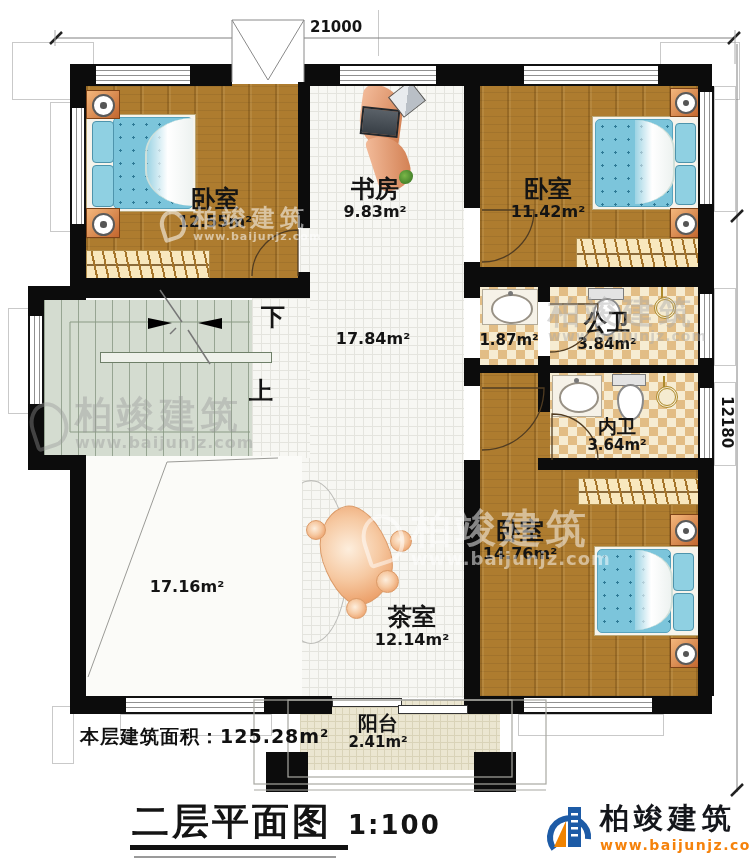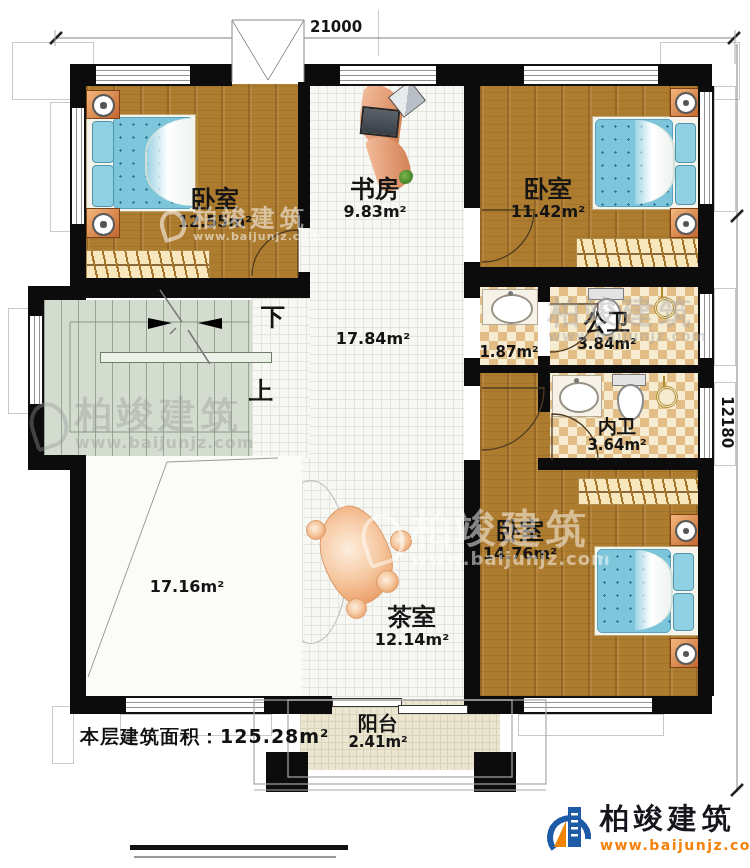--- a/index.html
+++ b/index.html
@@ -290,21 +290,21 @@
     <span class="rname">书房</span>
     <span class="rarea">9.83m²</span>
   </div>
   <div class="abs rlabel" style="left:490px;top:176px;width:116px;z-index:6">
     <span class="rname">卧室</span>
     <span class="rarea">11.42m²</span>
   </div>
   <div class="abs rlabel" style="left:315px;top:330px;width:116px;z-index:6">
     <span class="rarea">17.84m²</span>
   </div>
-  <div class="abs rlabel" style="left:478px;top:344px;width:62px;z-index:6">
+  <div class="abs rlabel" style="left:478px;top:332px;width:62px;z-index:6">
     <span class="rarea" style="font-size:15px">1.87m²</span>
   </div>
   <div class="abs rlabel" style="left:562px;top:310px;width:90px;z-index:6">
     <span class="rname" style="font-size:23px">公卫</span>
     <span class="rarea" style="font-size:15px">3.84m²</span>
   </div>
   <div class="abs rlabel" style="left:572px;top:416px;width:90px;z-index:6">
     <span class="rname" style="font-size:19px">内卫</span>
     <span class="rarea" style="font-size:15px">3.64m²</span>
   </div>
@@ -355,20 +355,23 @@
     <span>
         <span class="t1" style="font-size:40px">柏竣建筑</span>
     <span class="t2" style="font-size:18px">www.baijunjz.com</span>
       </span>
   </div>
 
   <div class="abs infoline" style="left:80px;top:724px;z-index:6">
     <span>本层建筑面积：</span><span>125.28m²</span>
   </div>
 
+  <div class="abs" style="left:132px;top:797px;z-index:6">
+    <span class="title-cn">二层平面图</span><span class="title-scale">1:100</span>
+  </div>
   <div class="abs" style="left:130px;top:845px;width:218px;height:5px;background:#111;z-index:6"></div>
   <div class="abs" style="left:134px;top:856px;width:202px;height:2px;background:#9a9a9a;z-index:6"></div>
 
   <div class="abs" style="left:544px;top:799px;z-index:6;display:flex;align-items:center;gap:8px">
     <svg width="48" height="58" viewBox="0 0 48 58">
       <path d="M10,50 A19,19 0 1 1 44,40" stroke="#1d5ba6" stroke-width="6" fill="none"></path>
       <polygon points="10,48 22,22 22,48" fill="#f08300"></polygon>
       <rect x="24" y="8" width="13" height="40" fill="#1d5ba6"></rect>
       <rect x="27" y="14" width="7" height="2.5" fill="#fff"></rect>
       <rect x="27" y="21" width="7" height="2.5" fill="#fff"></rect>

